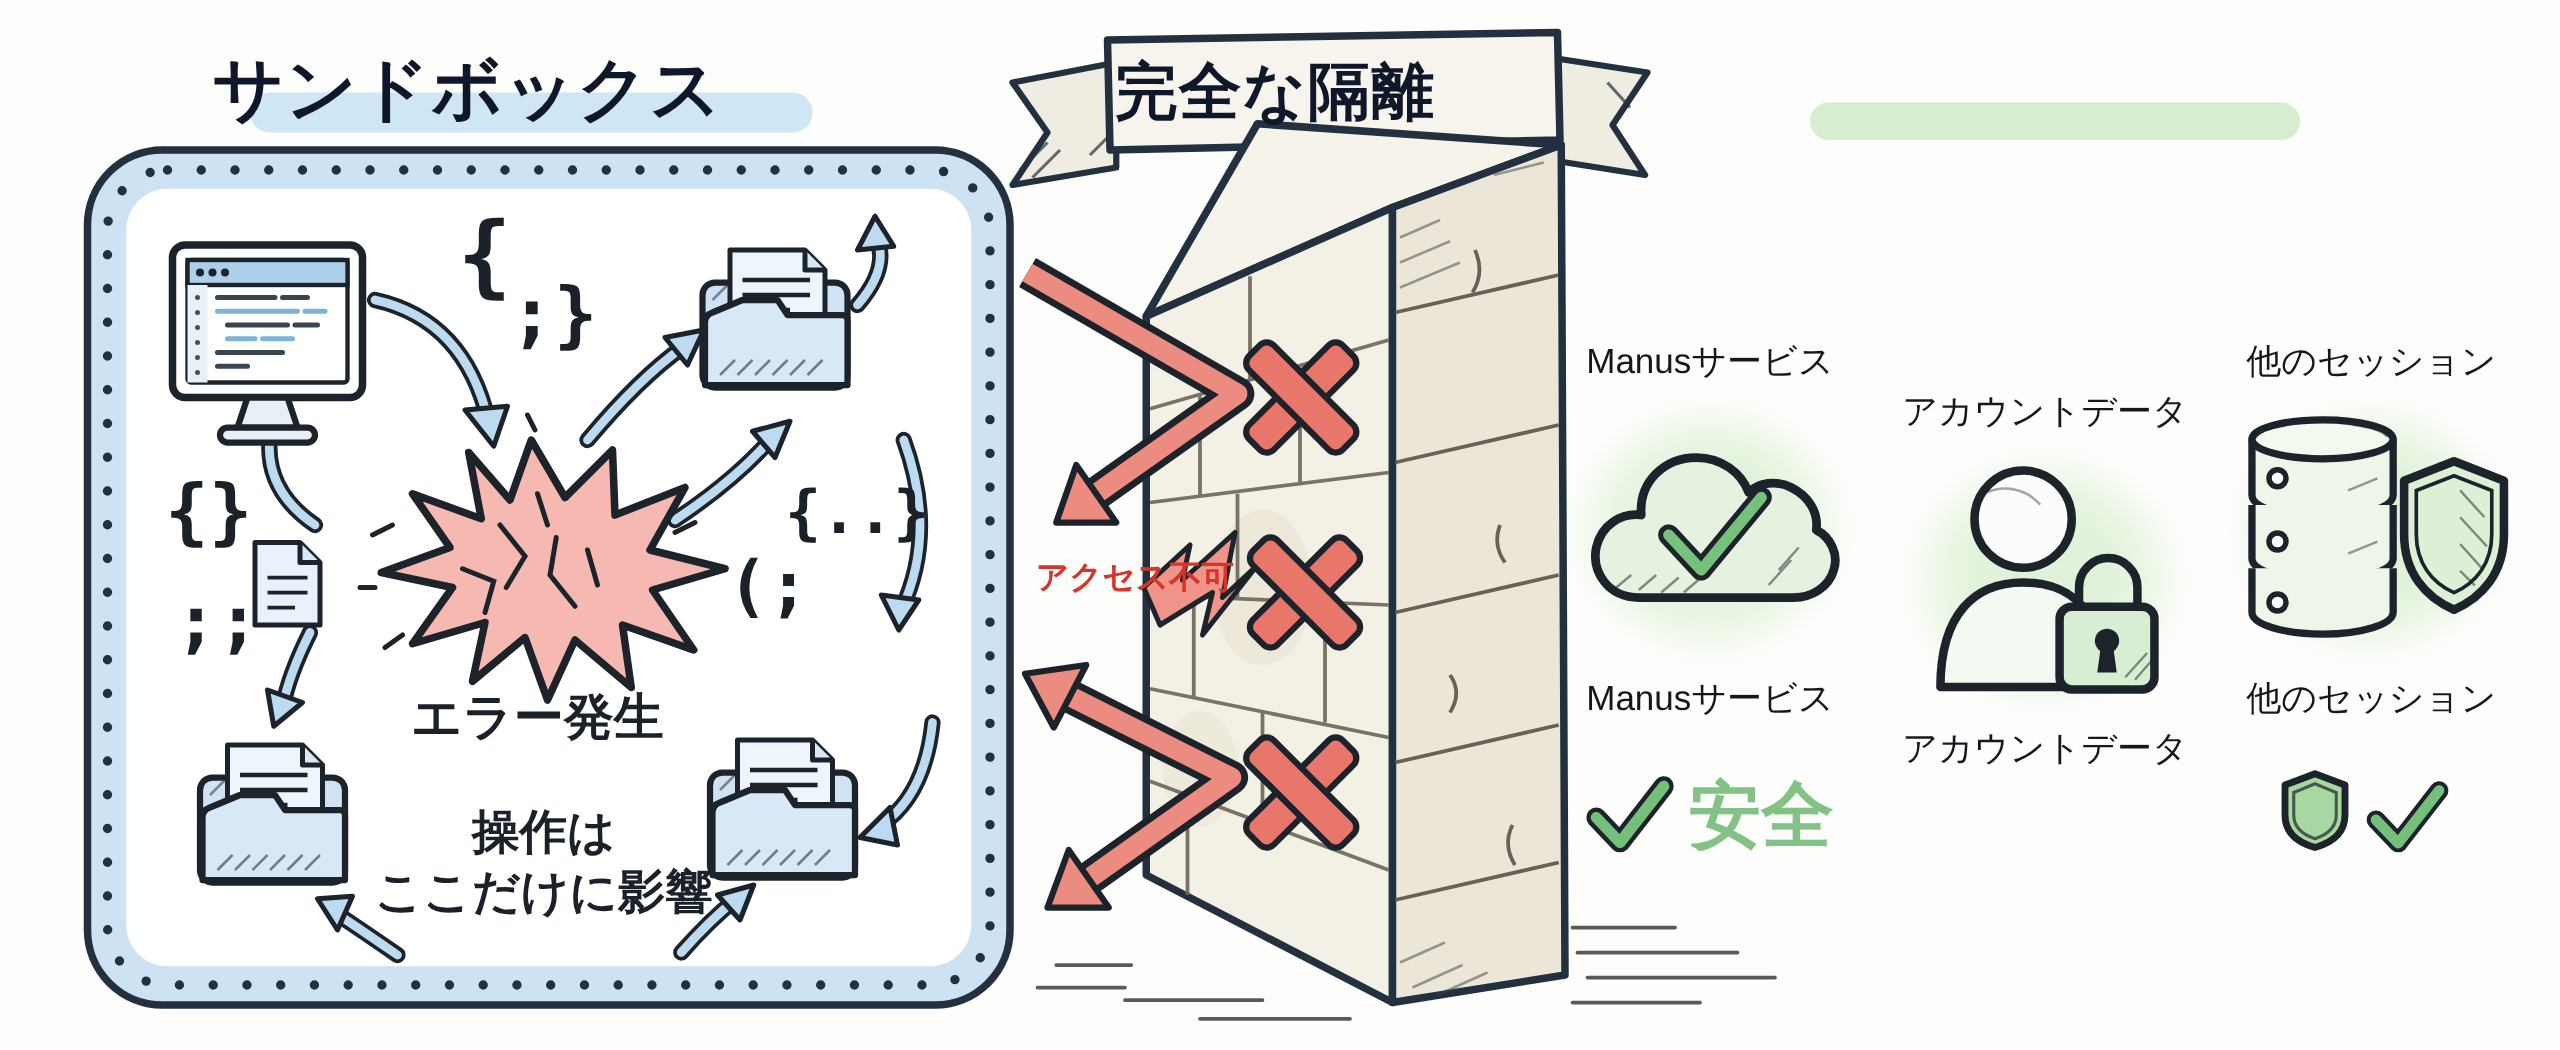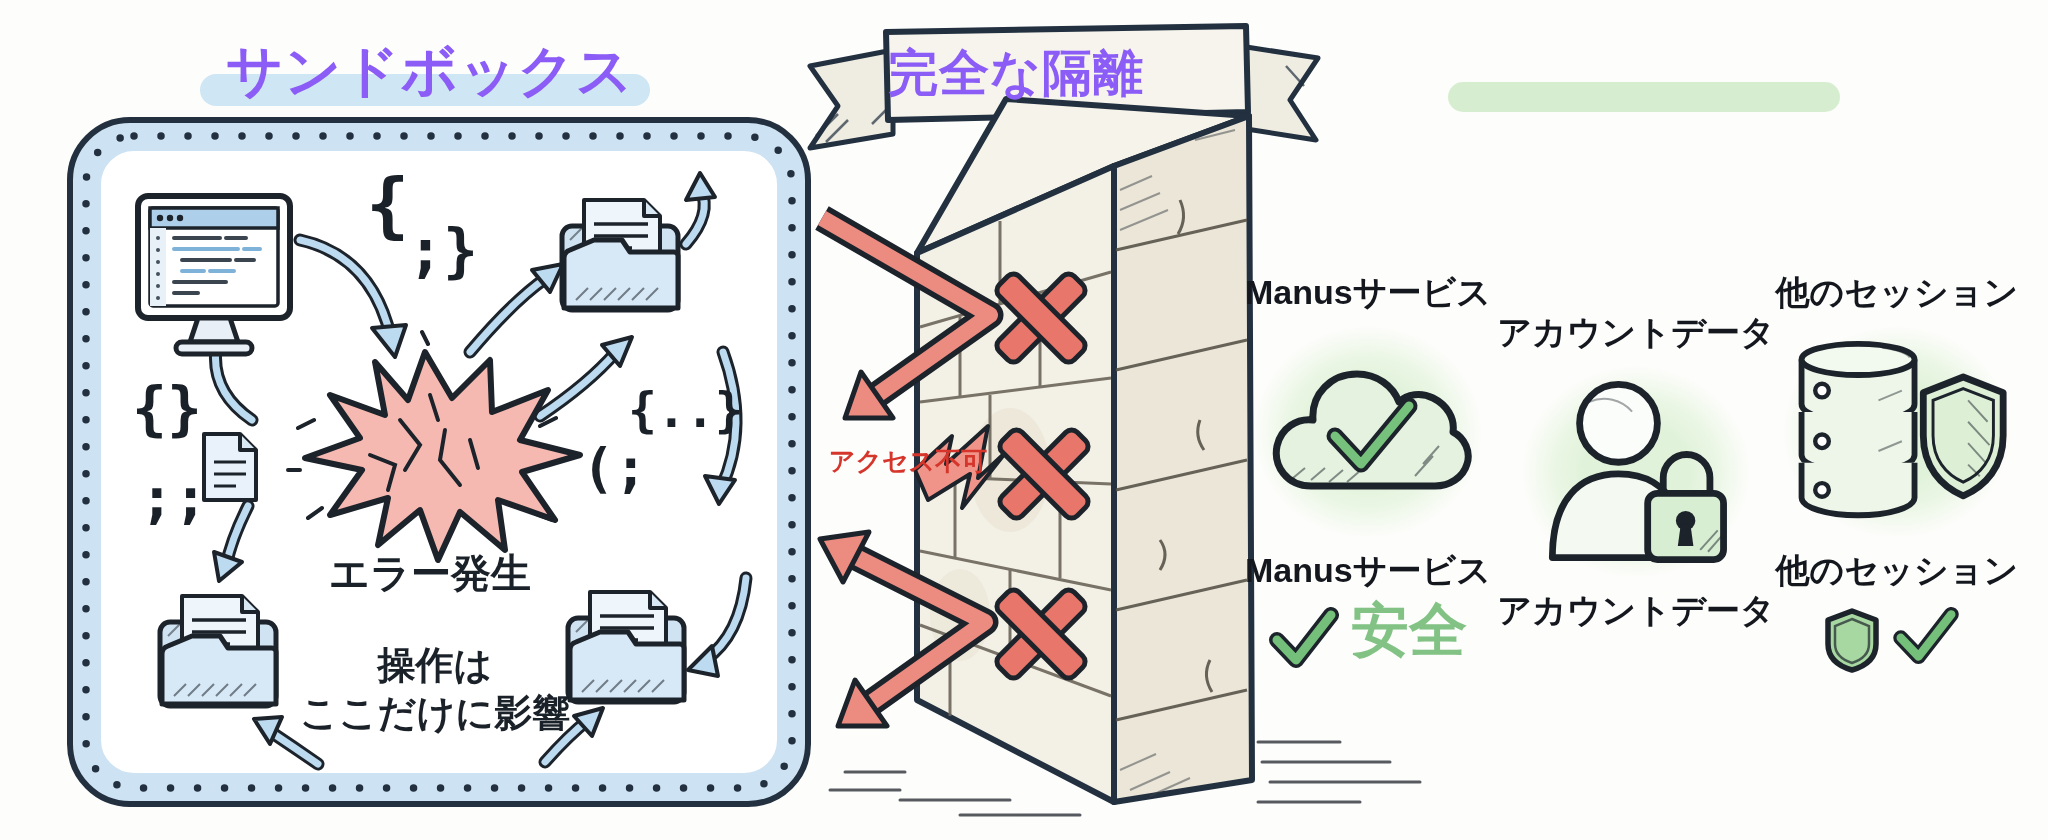--- a/index.html
+++ b/index.html
@@ -3,41 +3,41 @@
 <meta charset="utf-8">
 <style>
   html,body{margin:0;padding:0;background:#ffffff;}
   .canvas{
     position:relative;width:2048px;height:840px;overflow:hidden;
     background:#fdfdfb;color:#171c22;
     font-family:"Liberation Sans","DejaVu Sans",sans-serif;
   }
   .art{position:absolute;left:0;top:0;}
   .abs{position:absolute;}
-  .ttl{position:absolute;font-weight:bold;text-align:center;color:#8b5cf6;letter-spacing:1px;}
+  .ttl{position:absolute;font-weight:bold;text-align:left;color:#0f172a;letter-spacing:1px;}
   .hl{position:absolute;border-radius:16px;}
   .jp{font-weight:bold;color:#1b2129;text-align:center;}
   .sym{position:absolute;font-family:"DejaVu Sans Mono",monospace;font-weight:bold;color:#1b2129;line-height:1;}
   .red-label{position:absolute;font-weight:bold;color:#d5352a;text-align:center;}
   
   .ba-out{fill:none;stroke:#1d232b;stroke-width:13;stroke-linecap:round;}
   .ba-in{fill:none;stroke:#bcdaf0;stroke-width:7;stroke-linecap:round;}
   .ba-head{fill:#bcdaf0;stroke:#1d232b;stroke-width:4;stroke-linejoin:round;}
   
   .ra-out{fill:none;stroke:#1d232b;stroke-width:27;stroke-linecap:butt;stroke-linejoin:round;}
   .ra-in{fill:none;stroke:#ec8b80;stroke-width:16;stroke-linecap:butt;stroke-linejoin:round;}
   .ra-head{fill:#ec8b80;stroke:#1d232b;stroke-width:5;stroke-linejoin:round;}
   .xbar{fill:#e8766a;stroke:#1d232b;stroke-width:5;}
   
   .p-col{position:absolute;top:270px;width:250px;display:flex;flex-direction:column;align-items:center;}
-  .p-label{font-size:34px;font-weight:bold;color:#14181e;white-space:nowrap;}
+  .p-label{font-size:28px;font-weight:normal;color:#14181e;white-space:nowrap;}
   .p-icon{margin-top:10px;width:228px;height:212px;display:flex;align-items:center;justify-content:center;
           background:radial-gradient(closest-side,#e0f2da 45%,#eaf6e4 70%,rgba(234,246,228,0) 100%);border-radius:50%;}
   .p-label.bottom{margin-top:10px;}
-  .p-badge{margin-top:12px;height:92px;display:flex;align-items:flex-start;gap:12px;font-family:Liberation Mono, monospace;}
+  .p-badge{margin-top:12px;height:92px;display:flex;align-items:flex-end;gap:12px;}
   .p-status{font-size:58px;font-weight:bold;color:#82c385;line-height:1;}
 </style>
 </head>
 <body>
 
 <div class="canvas">
 
   <svg class="art" width="2048" height="840" viewBox="0 0 2048 840">
 
     <g>
@@ -225,21 +225,21 @@
     </g>
     <g transform="translate(1041,634)">
       <rect class="xbar" x="-14" y="-53" width="28" height="106" rx="8" transform="rotate(45)"></rect>
       <rect class="xbar" x="-14" y="-53" width="28" height="106" rx="8" transform="rotate(-45)"></rect>
     </g>
   </svg>
 
   <div class="hl" style="left:200px;top:74px;width:450px;height:32px;background:#cfe6f5;"></div>
   <div class="ttl" style="left:170px;top:34px;width:520px;font-size:56px;">サンドボックス</div>
 
-  <div class="ttl" style="left:840px;top:40px;width:352px;font-size:50px;">完全な隔離</div>
+  <div class="ttl" style="left:892px;top:40px;width:352px;font-size:50px;">完全な隔離</div>
 
   <div class="hl" style="left:1448px;top:82px;width:392px;height:30px;background:#d6eecf;"></div>
 
   <div class="abs jp" style="left:320px;top:546px;width:220px;font-size:40px;">エラー発生</div>
   <div class="abs jp" style="left:330px;top:640px;width:210px;font-size:38px;">操作は</div>
   <div class="abs jp" style="left:285px;top:688px;width:300px;font-size:38px;">ここだけに影響</div>
 
   <div class="sym" style="left:366px;top:168px;font-size:72px;">{</div>
   <div class="sym" style="left:408px;top:222px;font-size:58px;">;}</div>
   <div class="sym" style="left:132px;top:380px;font-size:58px;">{}</div>

